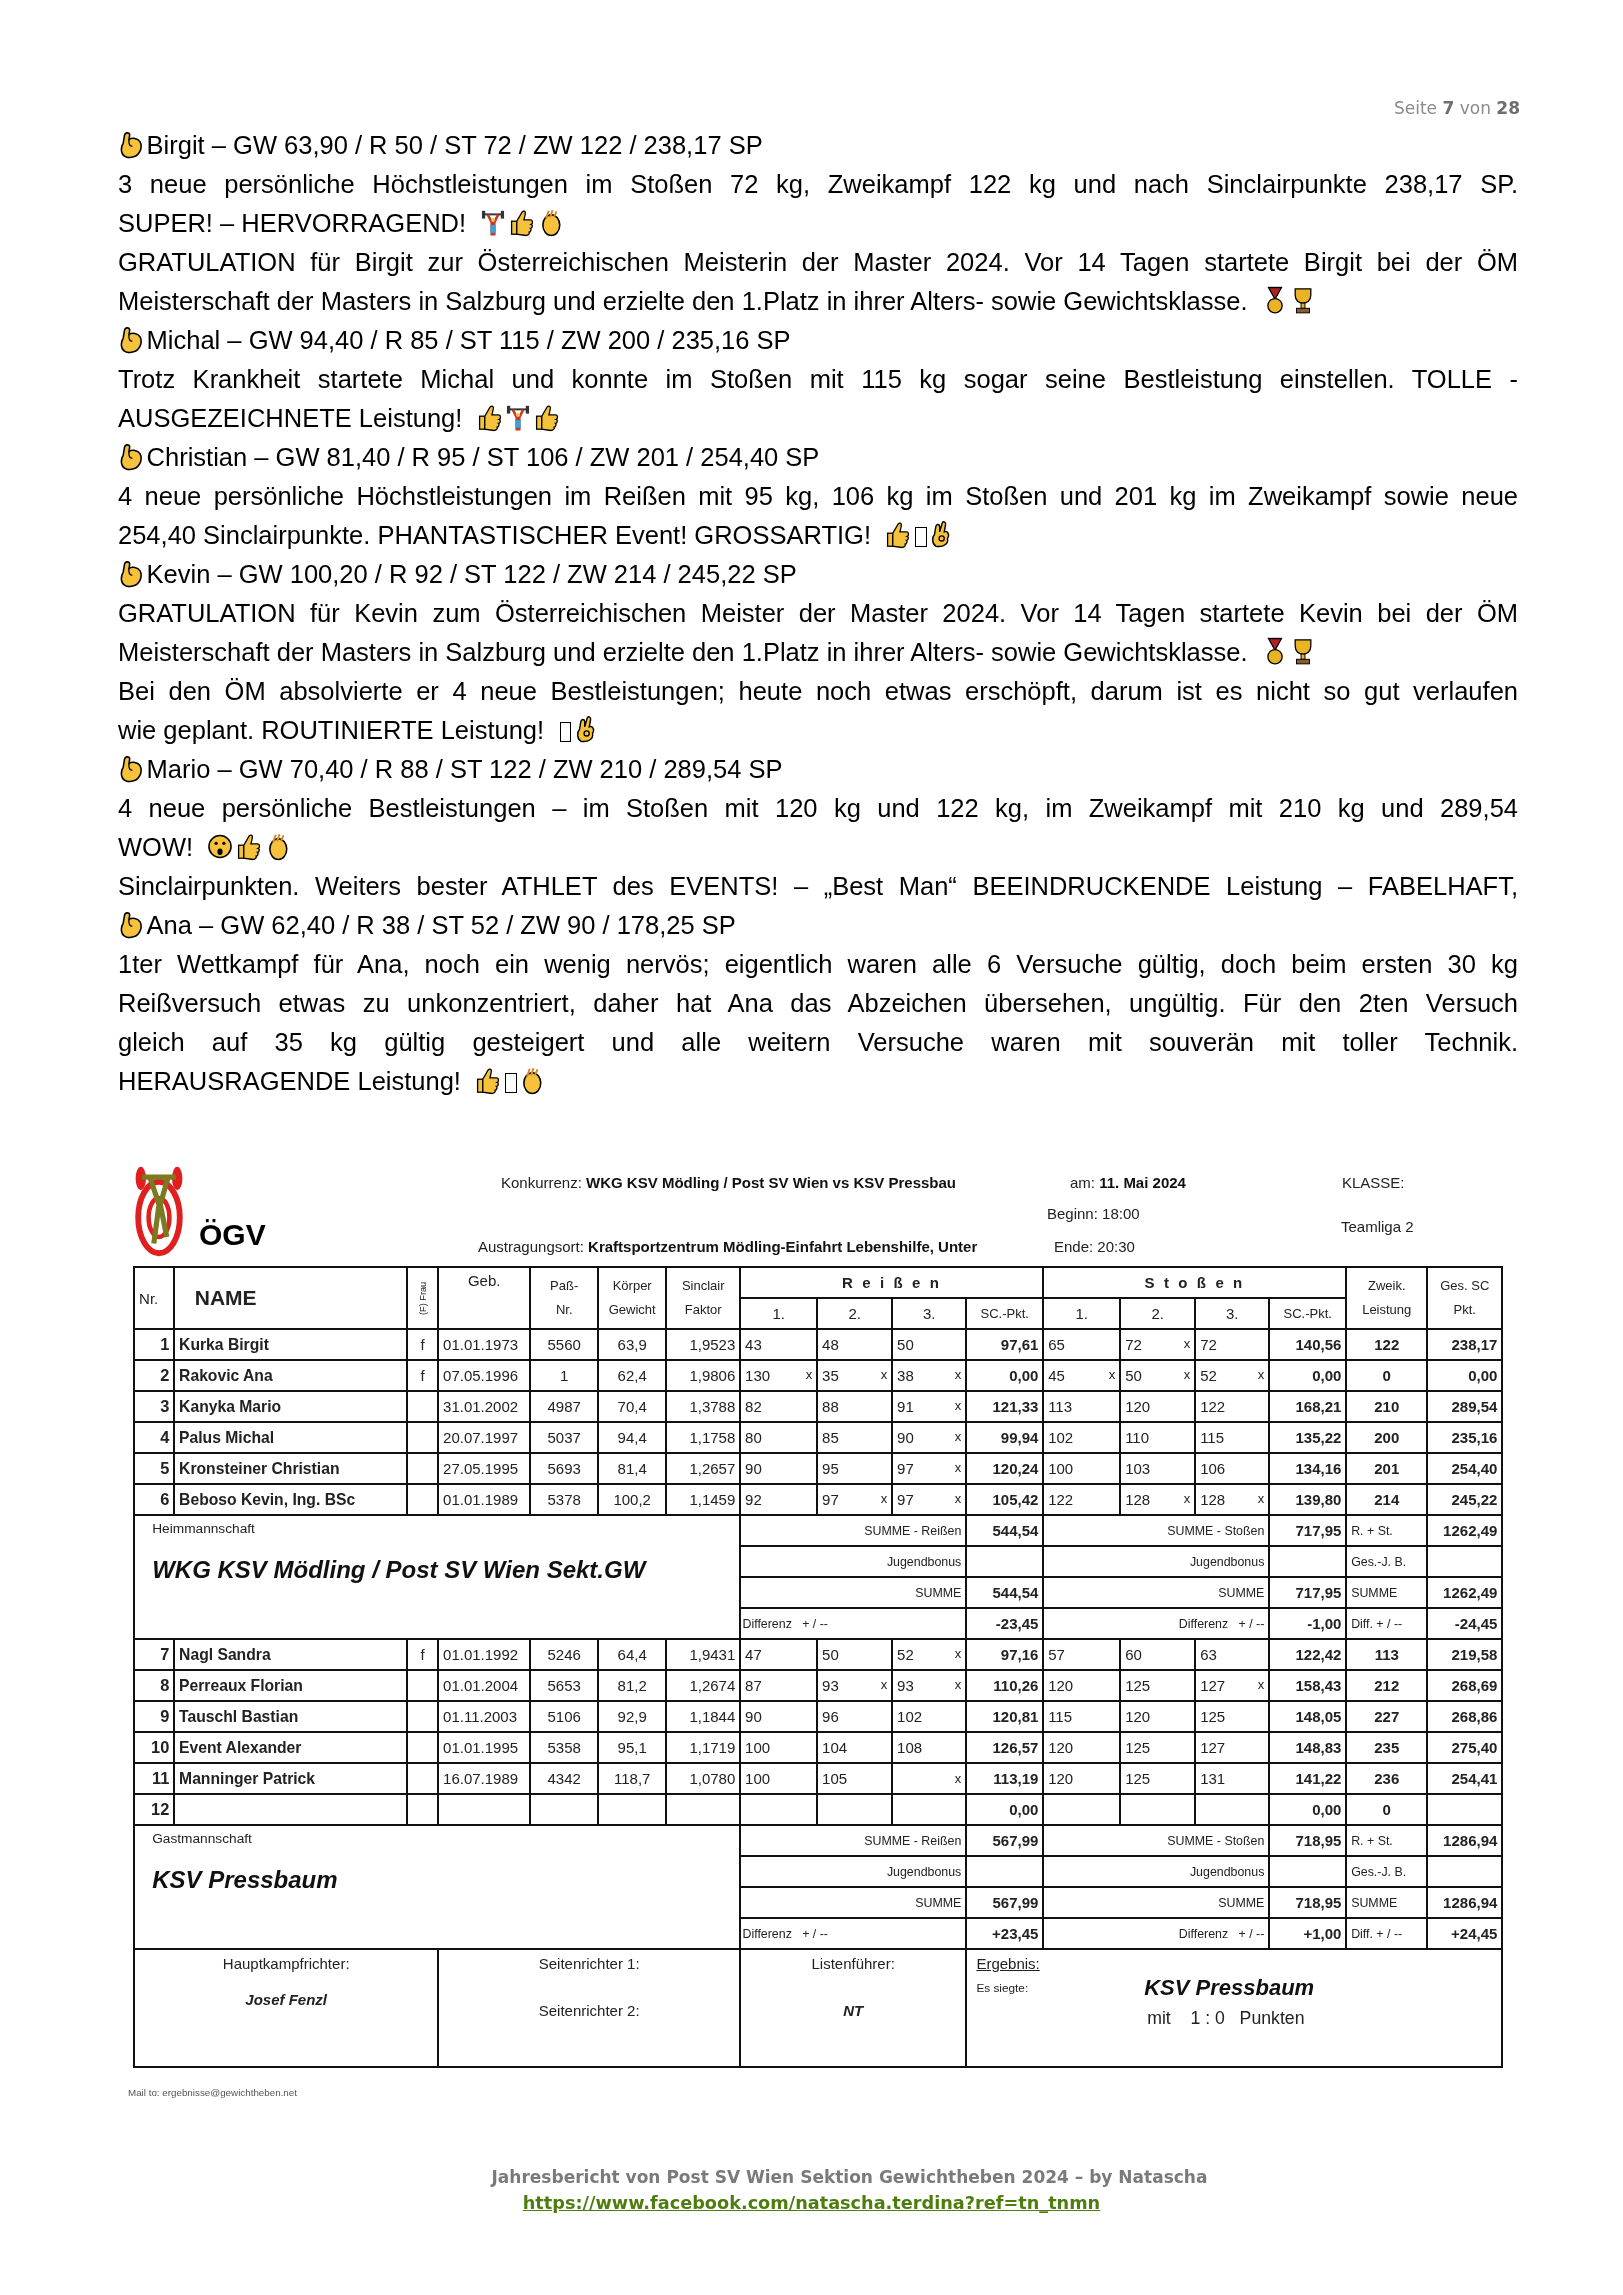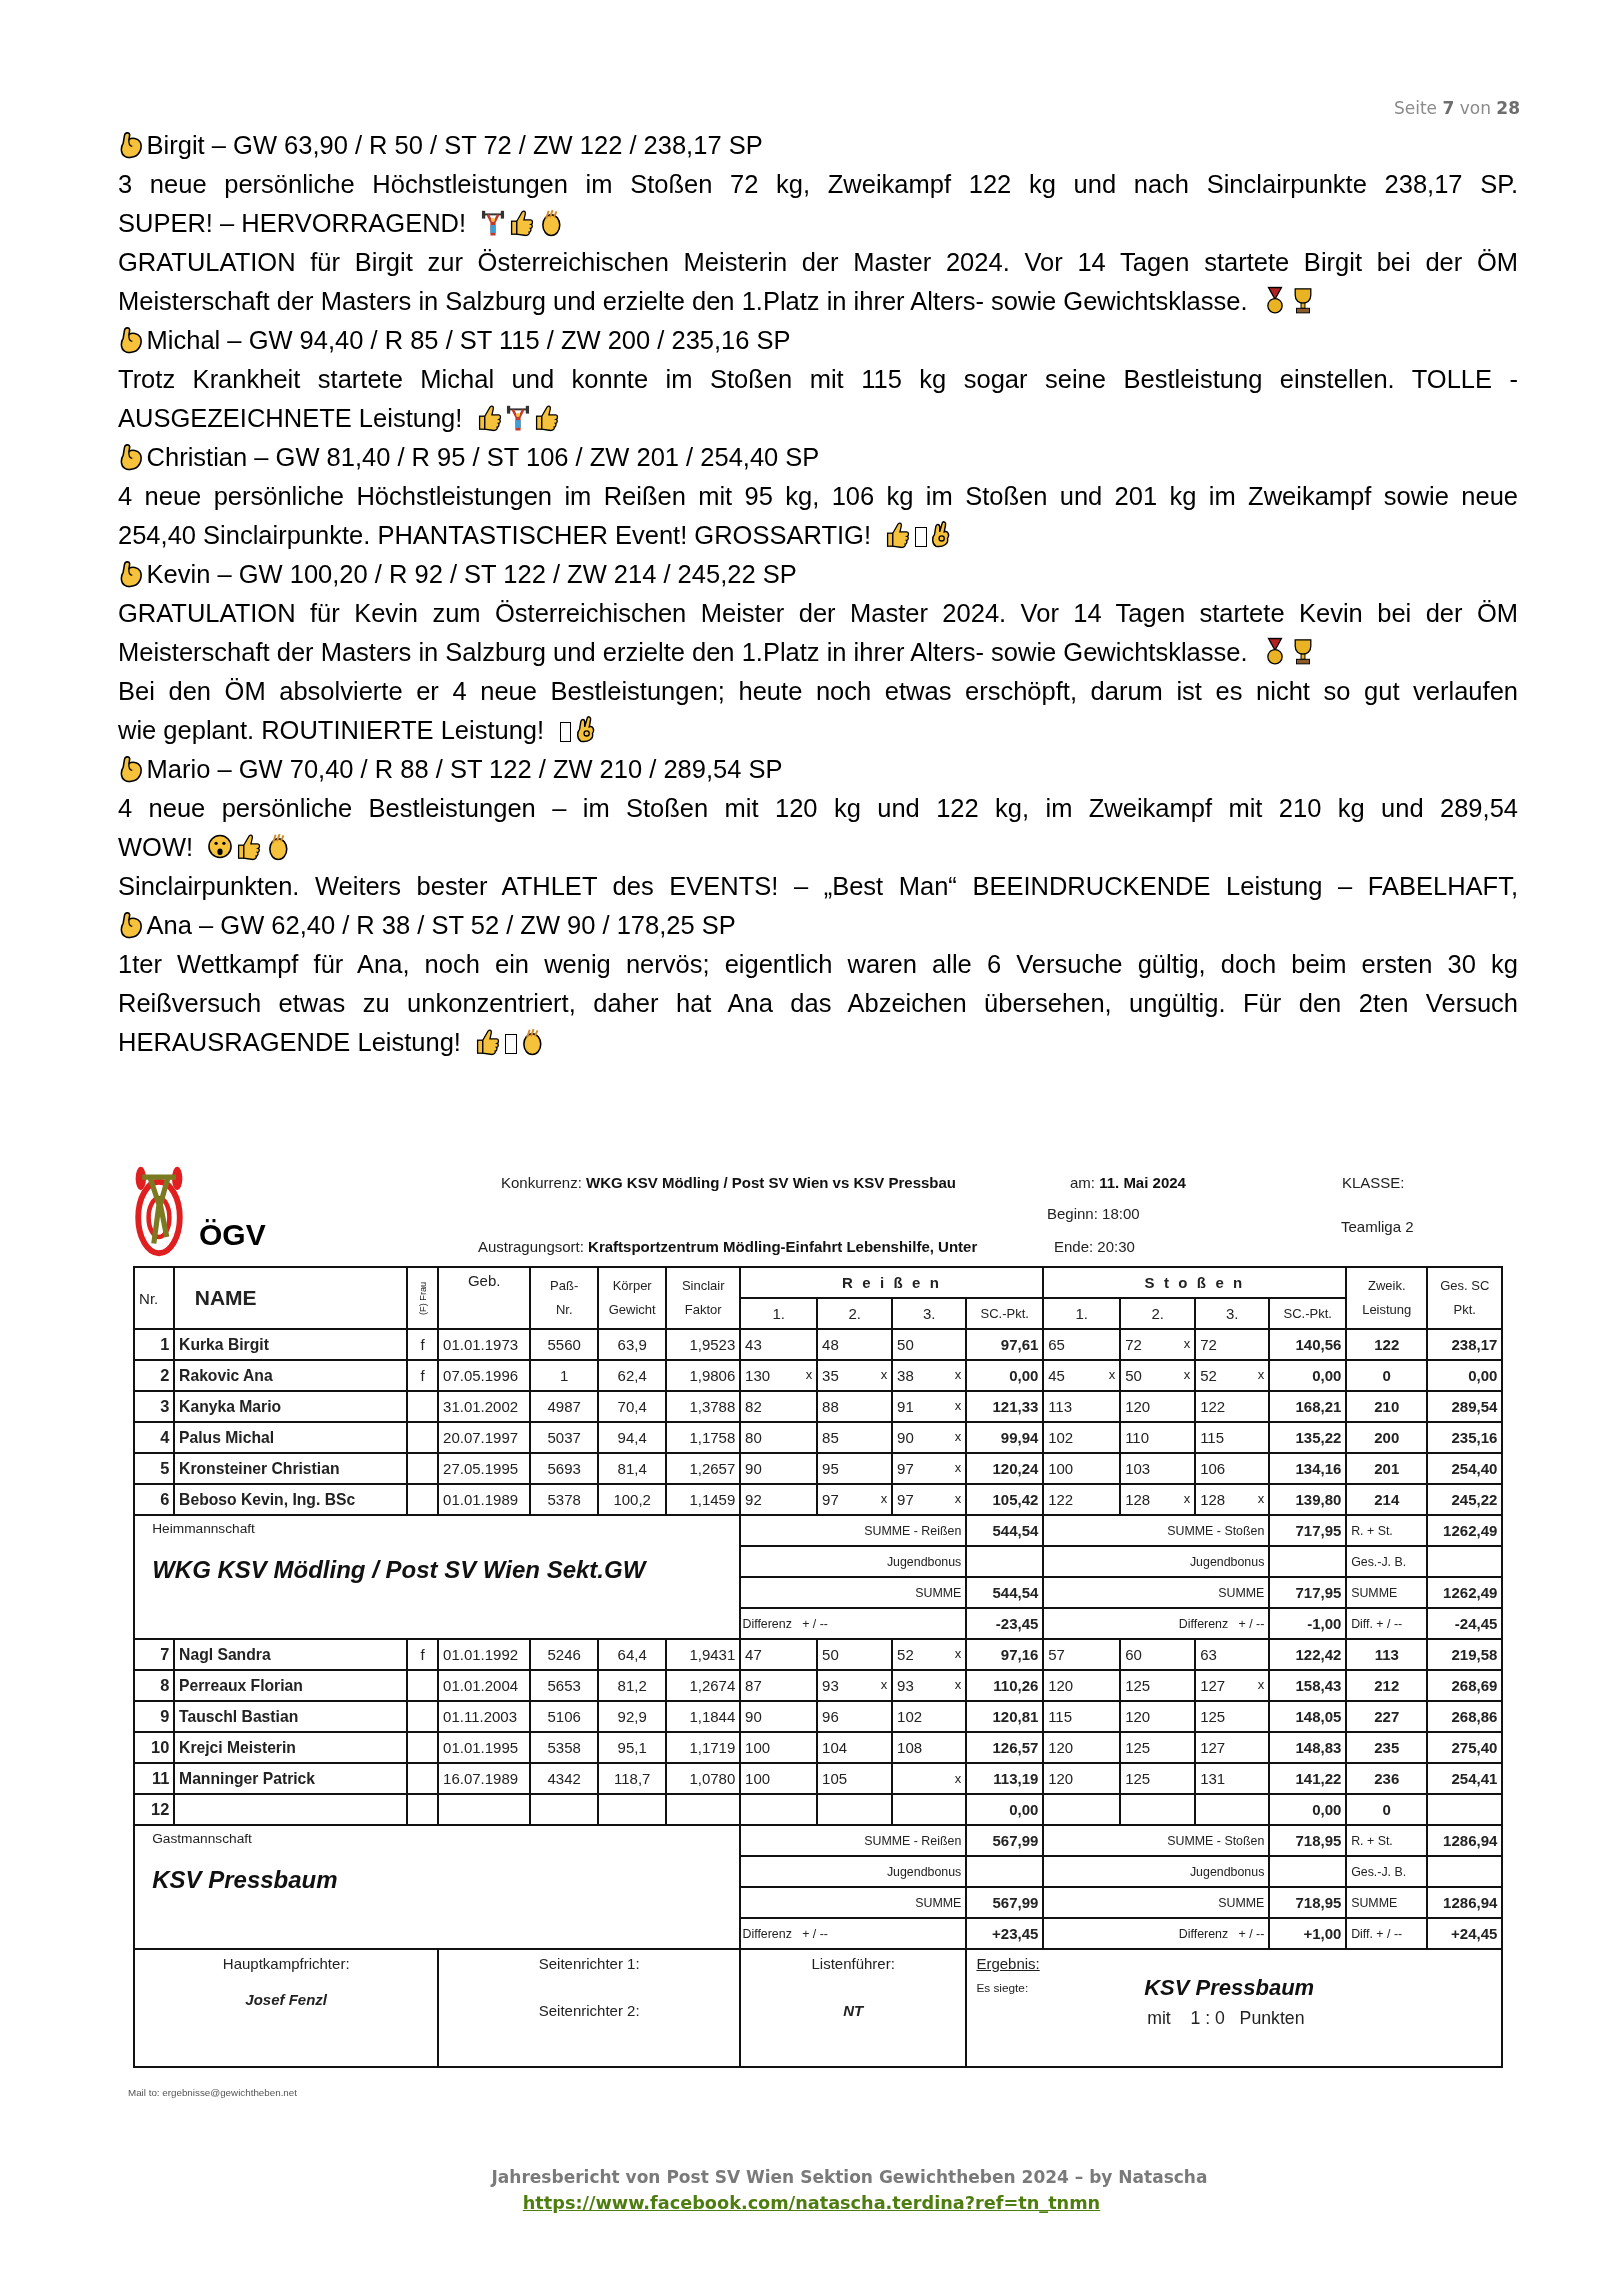--- a/index.html
+++ b/index.html
@@ -145,20 +145,21 @@
         </svg></span><span class="emo"><svg viewBox="0 0 40 44" width="26" height="29">
           <use href="#i-clap"></use>
         </svg></span></div>
   <div class="line just">Sinclairpunkten. Weiters bester ATHLET des EVENTS! – „Best Man“   BEEINDRUCKENDE Leistung – FABELHAFT,</div>
 
   <div class="line"><span class="emo"><svg viewBox="0 0 40 44" width="26" height="29">
           <use href="#i-biceps"></use>
         </svg></span><span>Ana – GW 62,40 / R 38 / ST 52 / ZW 90 / 178,25 SP</span></div>
   <div class="line just">1ter Wettkampf für Ana, noch ein wenig nervös; eigentlich waren alle 6 Versuche gültig, doch beim ersten 30 kg</div>
   <div class="line just">Reißversuch etwas zu unkonzentriert, daher hat Ana das Abzeichen übersehen, ungültig. Für den 2ten Versuch</div>
+  <div class="line just">gleich auf 35 kg gültig gesteigert und alle weitern Versuche waren mit souverän mit toller Technik.</div>
   <div class="line"><span>HERAUSRAGENDE Leistung!</span> &nbsp;<span class="emo"><svg viewBox="0 0 40 44" width="26" height="29">
           <use href="#i-thumb"></use>
         </svg></span><span class="box"></span><span class="emo"><svg viewBox="0 0 40 44" width="26" height="29">
           <use href="#i-clap"></use>
         </svg></span></div>
 </div>
 
 <div class="sheet">
   <div class="abs" style="left:5.2px;top:6.5px;width:52px;height:92px;">
     <svg width="52" height="92" viewBox="0 0 80 140">
@@ -430,21 +431,21 @@
           <td class="r bold">120,81</td>
           <td><span>115</span><span class="x"></span></td>
           <td><span>120</span><span class="x"></span></td>
           <td><span>125</span><span class="x"></span></td>
           <td class="r bold">148,05</td>
           <td class="c bold">227</td>
           <td class="r bold">268,86</td>
         </tr>
         <tr>
           <td class="r bold" style="font-size:16.4px">10</td>
-          <td class="bold" style="font-size:15.7px">Krejci Meisterin</td>
+          <td class="bold" style="font-size:15.7px">Event Alexander</td>
           <td class="c"></td>
           <td>01.01.1995</td>
           <td class="c">5358</td>
           <td class="c">95,1</td>
           <td class="r">1,1719</td>
           <td><span>100</span><span class="x"></span></td>
           <td><span>104</span><span class="x"></span></td>
           <td><span>108</span><span class="x"></span></td>
           <td class="r bold">126,57</td>
           <td><span>120</span><span class="x"></span></td>

